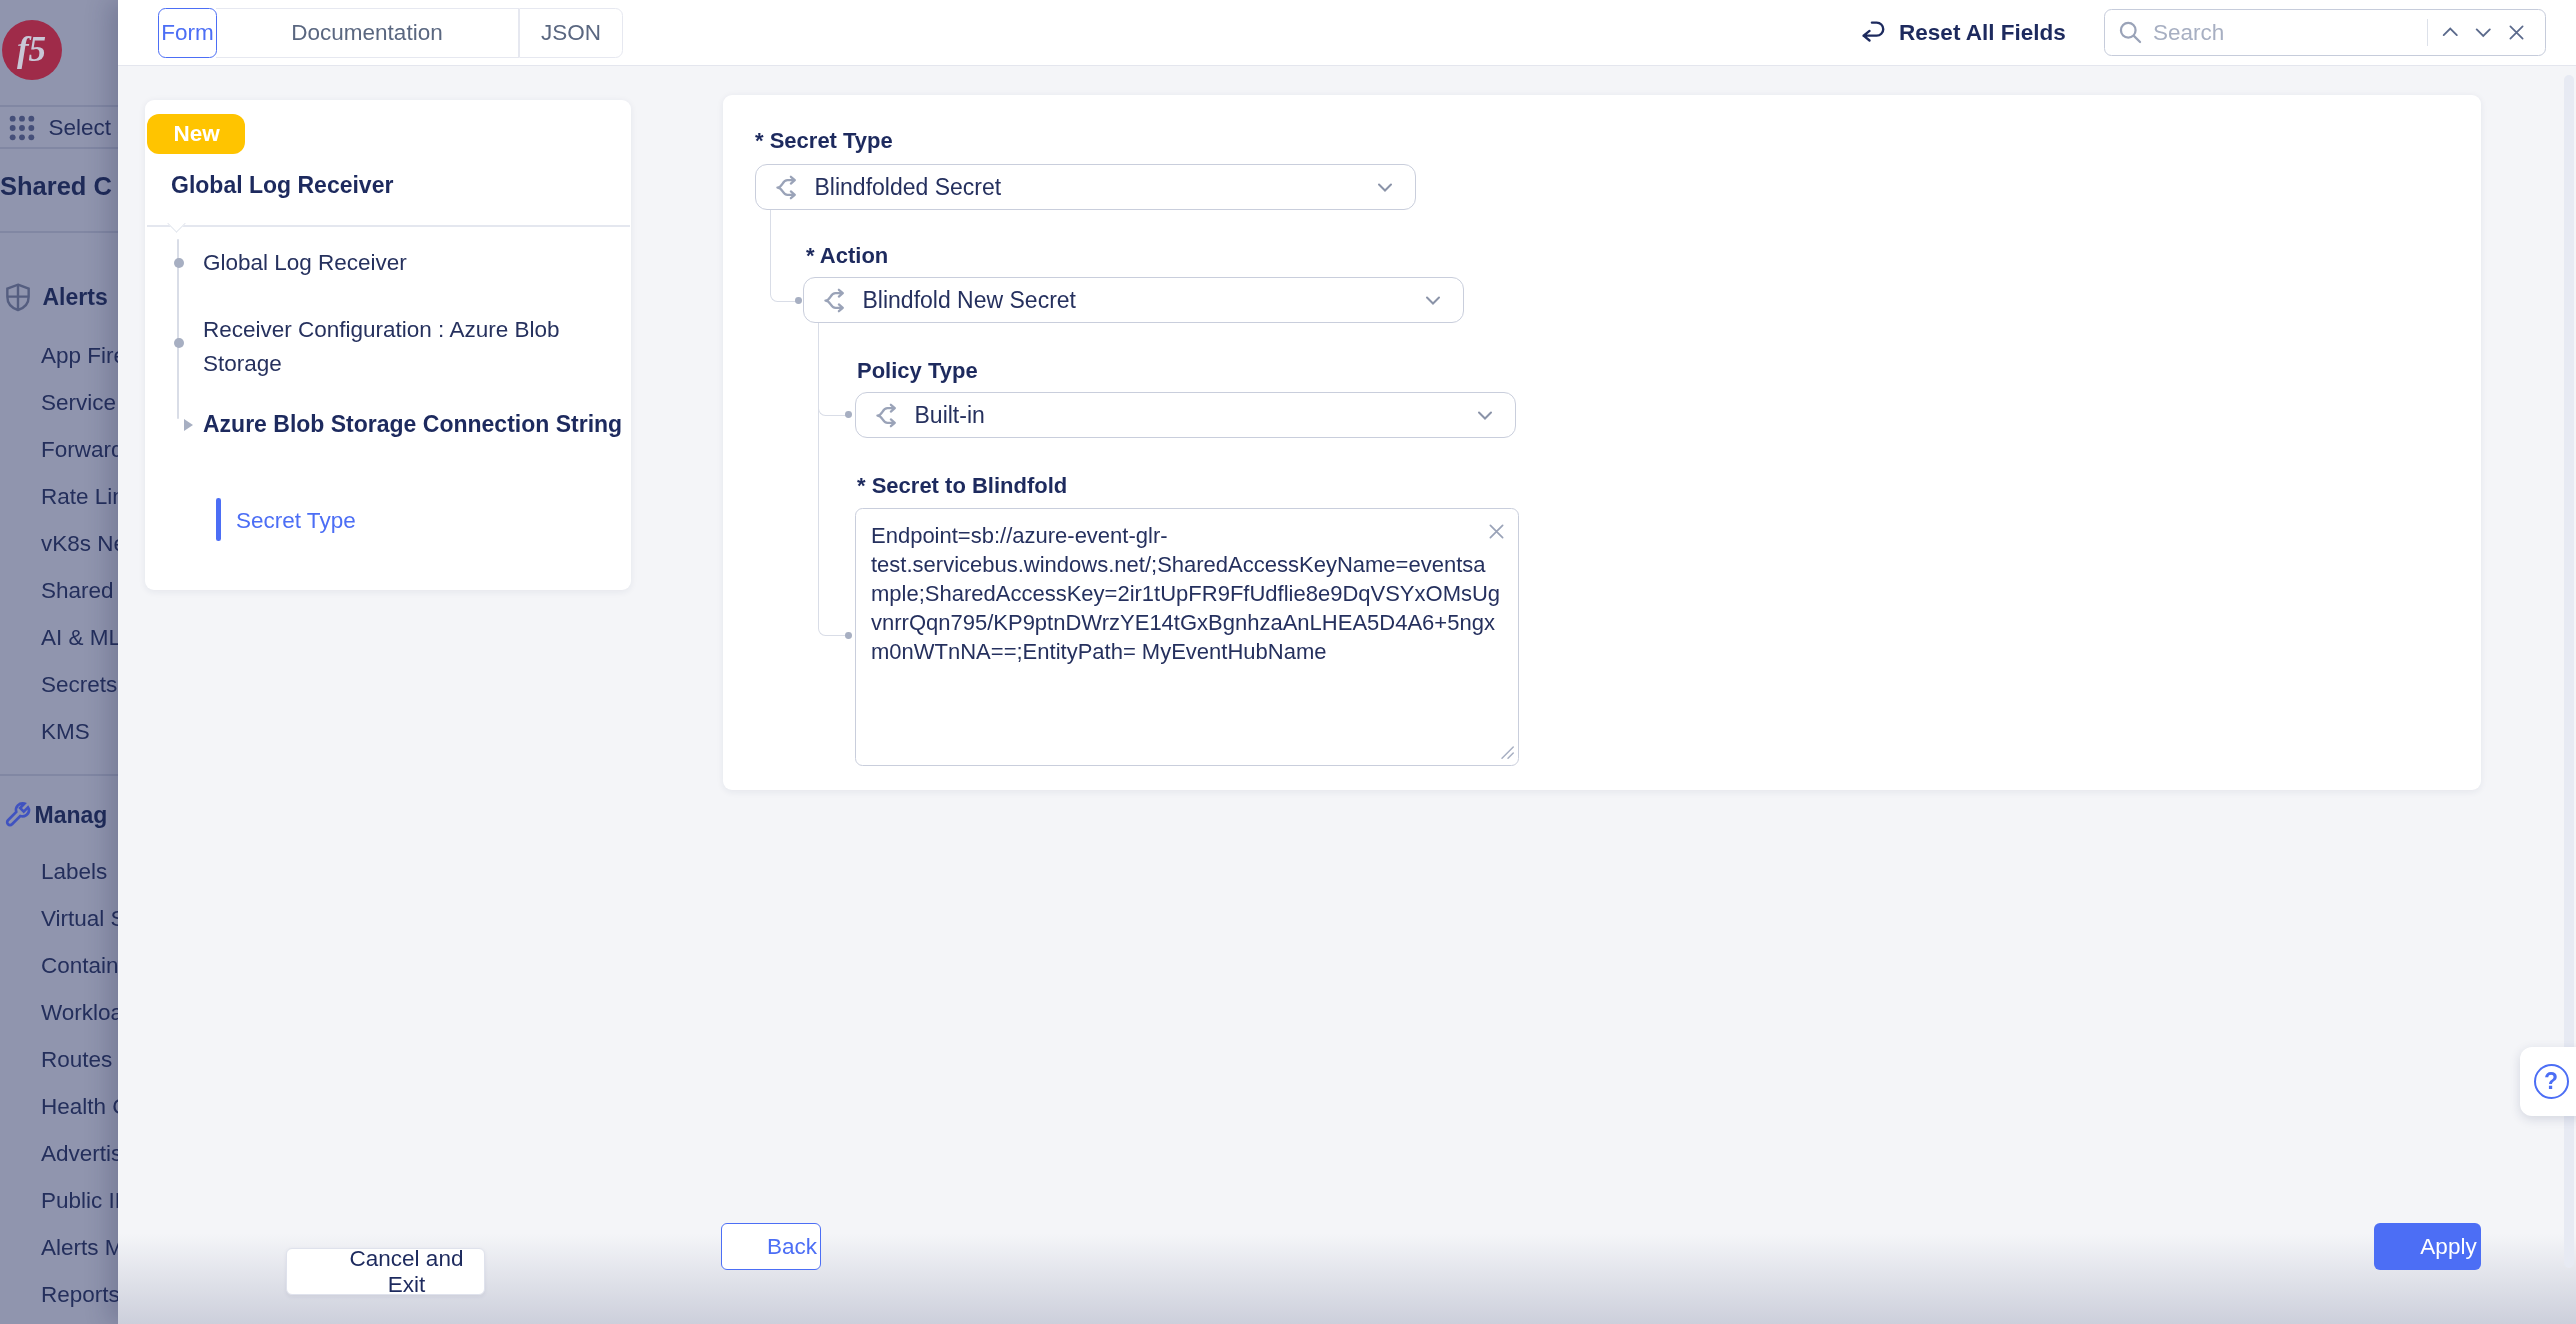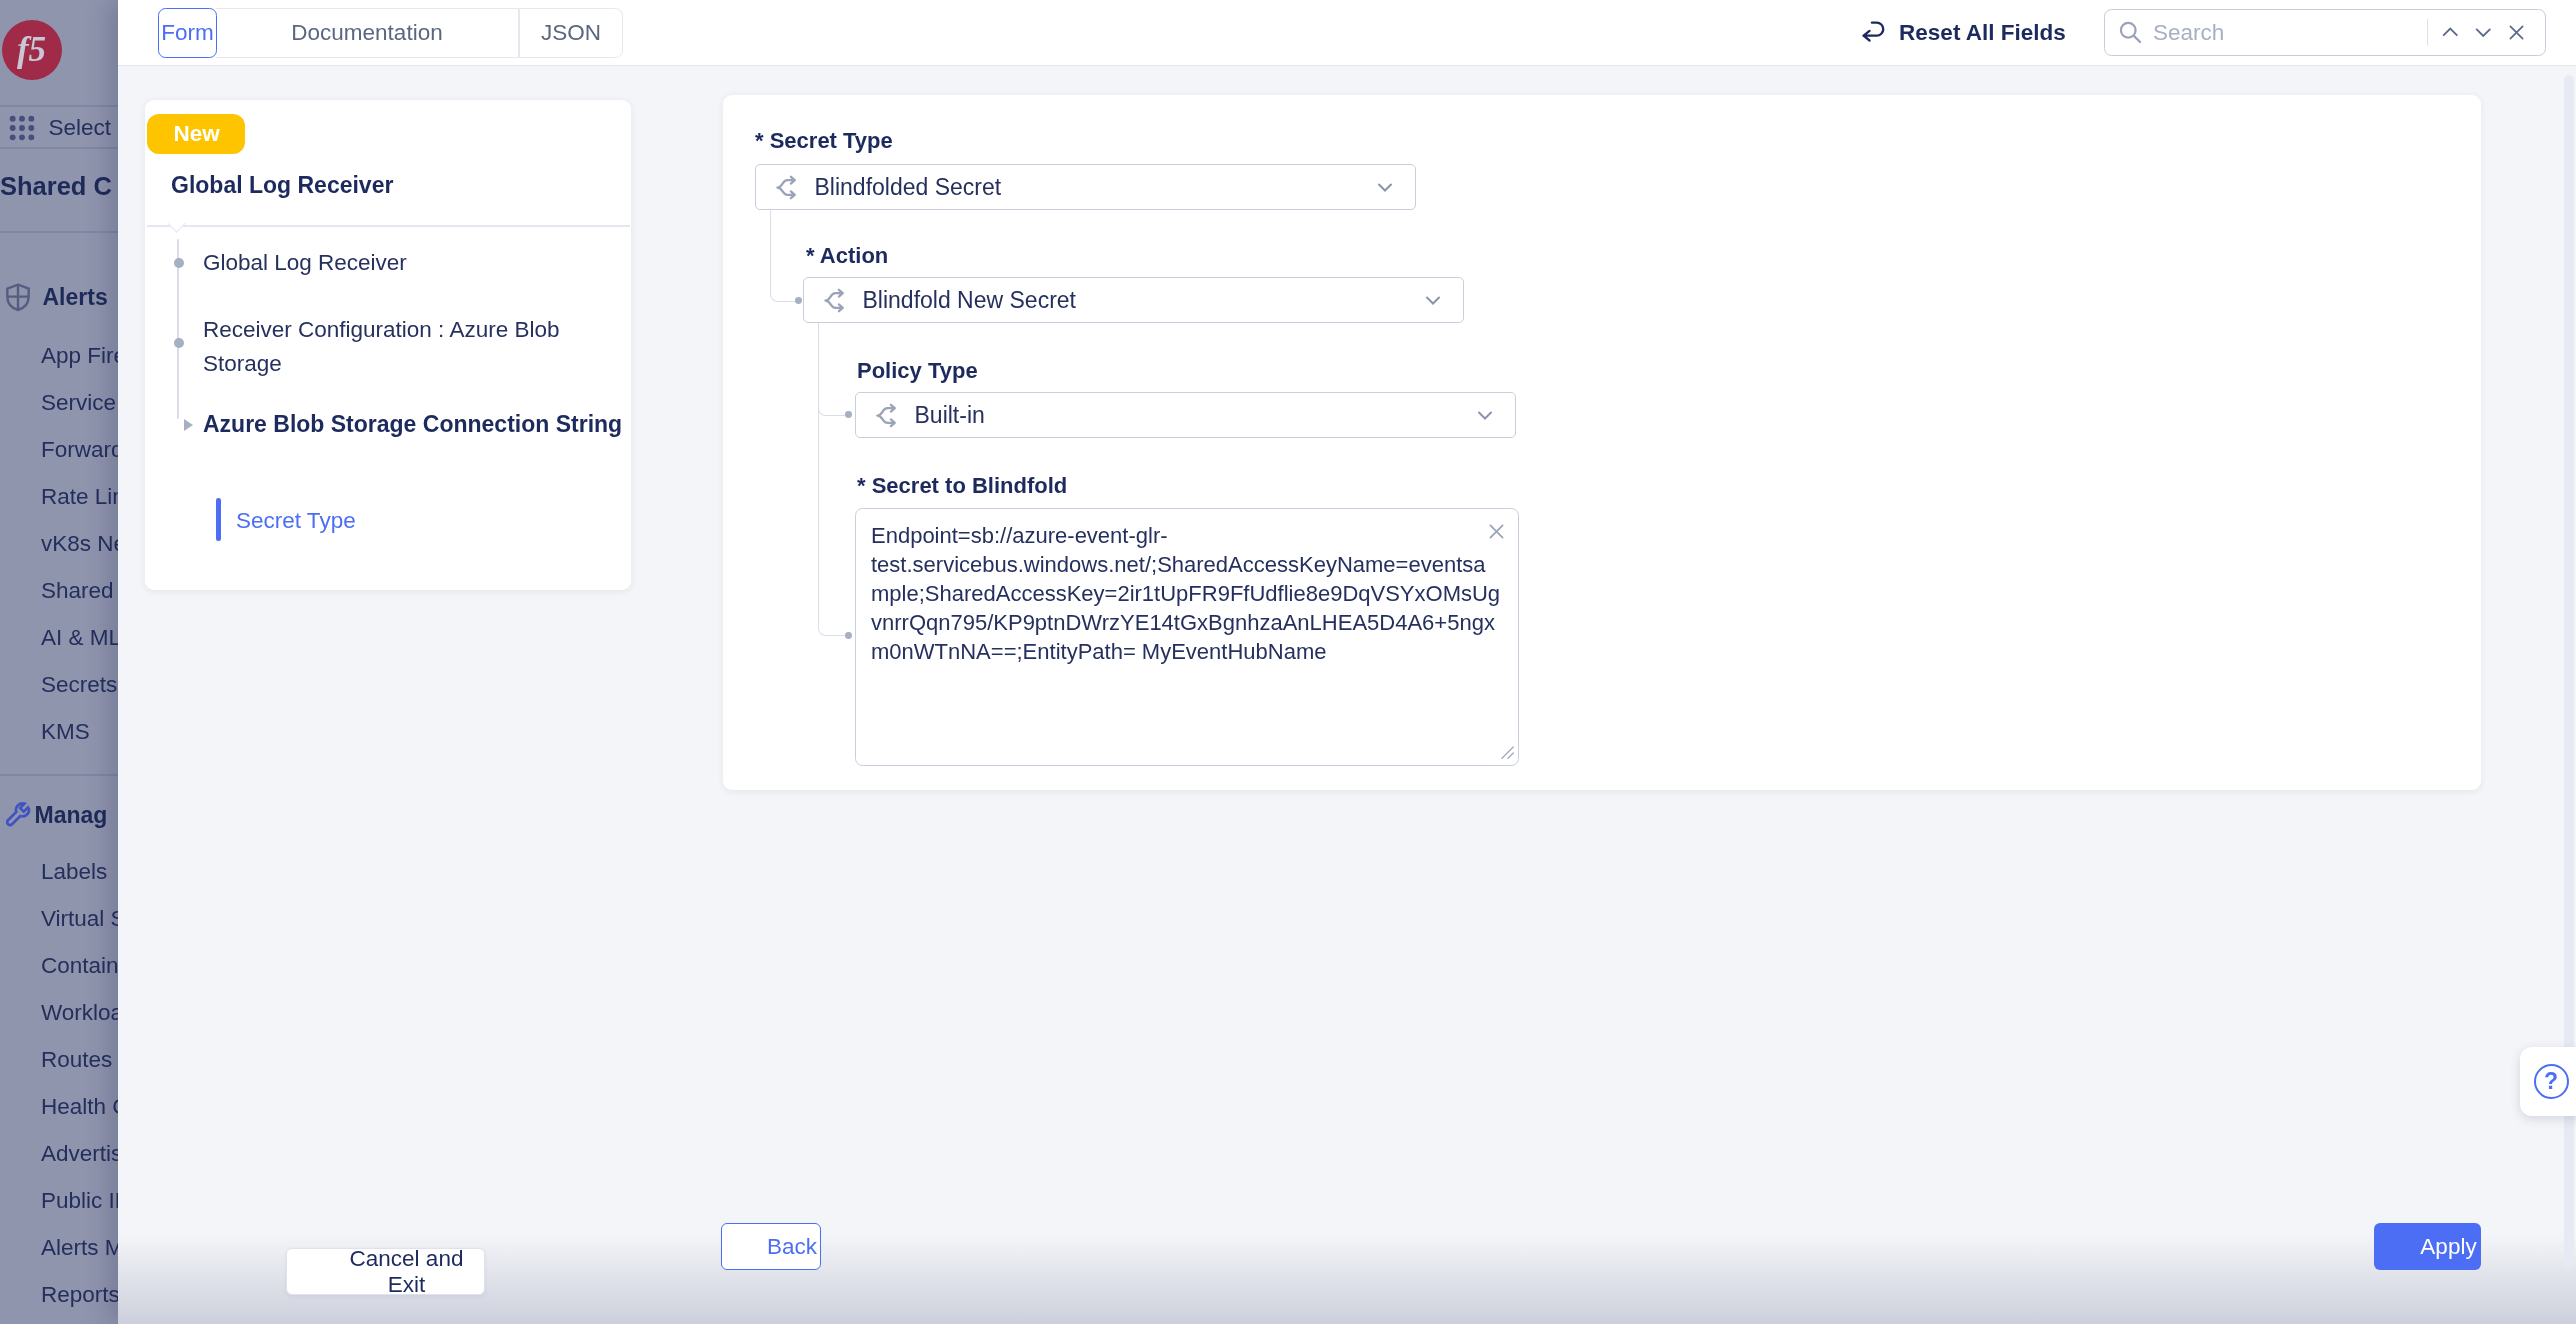--- a/index.html
+++ b/index.html
@@ -43,21 +43,21 @@
   .tree-dot{position:absolute;width:9.8px;height:9.8px;border-radius:50%;background:#A7AFC2;}
   #tree-arrow{position:absolute;left:39px;top:319px;width:0;height:0;border-left:9.8px solid #A7AFC2;border-top:6px solid transparent;border-bottom:6px solid transparent;}
   .tree-item{position:absolute;left:58px;width:425px;font-size:22.5px;color:#26315E;line-height:34px;}
   .tree-item.bold{font-weight:bold;font-size:23px;line-height:39px;color:#1D2A5E;}
   #active-bar{position:absolute;left:71px;top:398px;width:4.5px;height:43px;border-radius:2.3px;background:#4C6EF5;}
   #active-field{position:absolute;left:91px;top:408px;font-size:22.5px;color:#4C6EF5;}
 
   
   #form-card{left:723px;top:95px;width:1758px;height:695px;}
   .field-label{position:absolute;font-size:22px;font-weight:bold;color:#1D2A5E;white-space:nowrap;}
-  .select{position:absolute;width:661px;height:46px;box-sizing:border-box;border:1.5px solid #C9CEDC;border-radius:5px;background:#fff;display:flex;align-items:center;padding:12px 18px;cursor:pointer;}
+  .select{position:absolute;width:661px;height:46px;box-sizing:border-box;border:1.5px solid #C9CEDC;border-radius:12px;background:#fff;display:flex;align-items:center;padding:12px 18px;cursor:pointer;}
   .select .val{flex:1;font-size:23px;color:#25305E;margin-left:13.5px;white-space:nowrap;}
   .conn{position:absolute;border-left:1.5px solid #D9DDE7;border-bottom:1.5px solid #D9DDE7;border-bottom-left-radius:7.5px;}
   .conn-dot{position:absolute;width:6.8px;height:6.8px;border-radius:50%;background:#A7AFC2;}
   #secret-textarea{position:absolute;left:132px;top:413px;width:664px;height:258px;box-sizing:border-box;border:1.5px solid #C9CEDC;border-radius:7.5px;padding:12px 15px;font-family:"Liberation Sans",sans-serif;font-size:22px;line-height:29px;color:#25305E;resize:none;overflow:hidden;background:#fff;outline:none;}
   #textarea-clear{position:absolute;left:758px;top:421px;width:30px;height:30px;display:flex;align-items:center;justify-content:center;cursor:pointer;}
   #resize-handle{position:absolute;left:776px;top:649px;}
 
   
   .btn{position:absolute;box-sizing:border-box;display:flex;align-items:center;justify-content:center;font-size:22.5px;border-radius:6px;cursor:pointer;z-index:6;padding-left:48px;}
   #back-btn{left:721px;top:1223px;width:100px;height:47px;background:#fff;border:1.5px solid #4C6EF5;color:#4C6EF5;}

